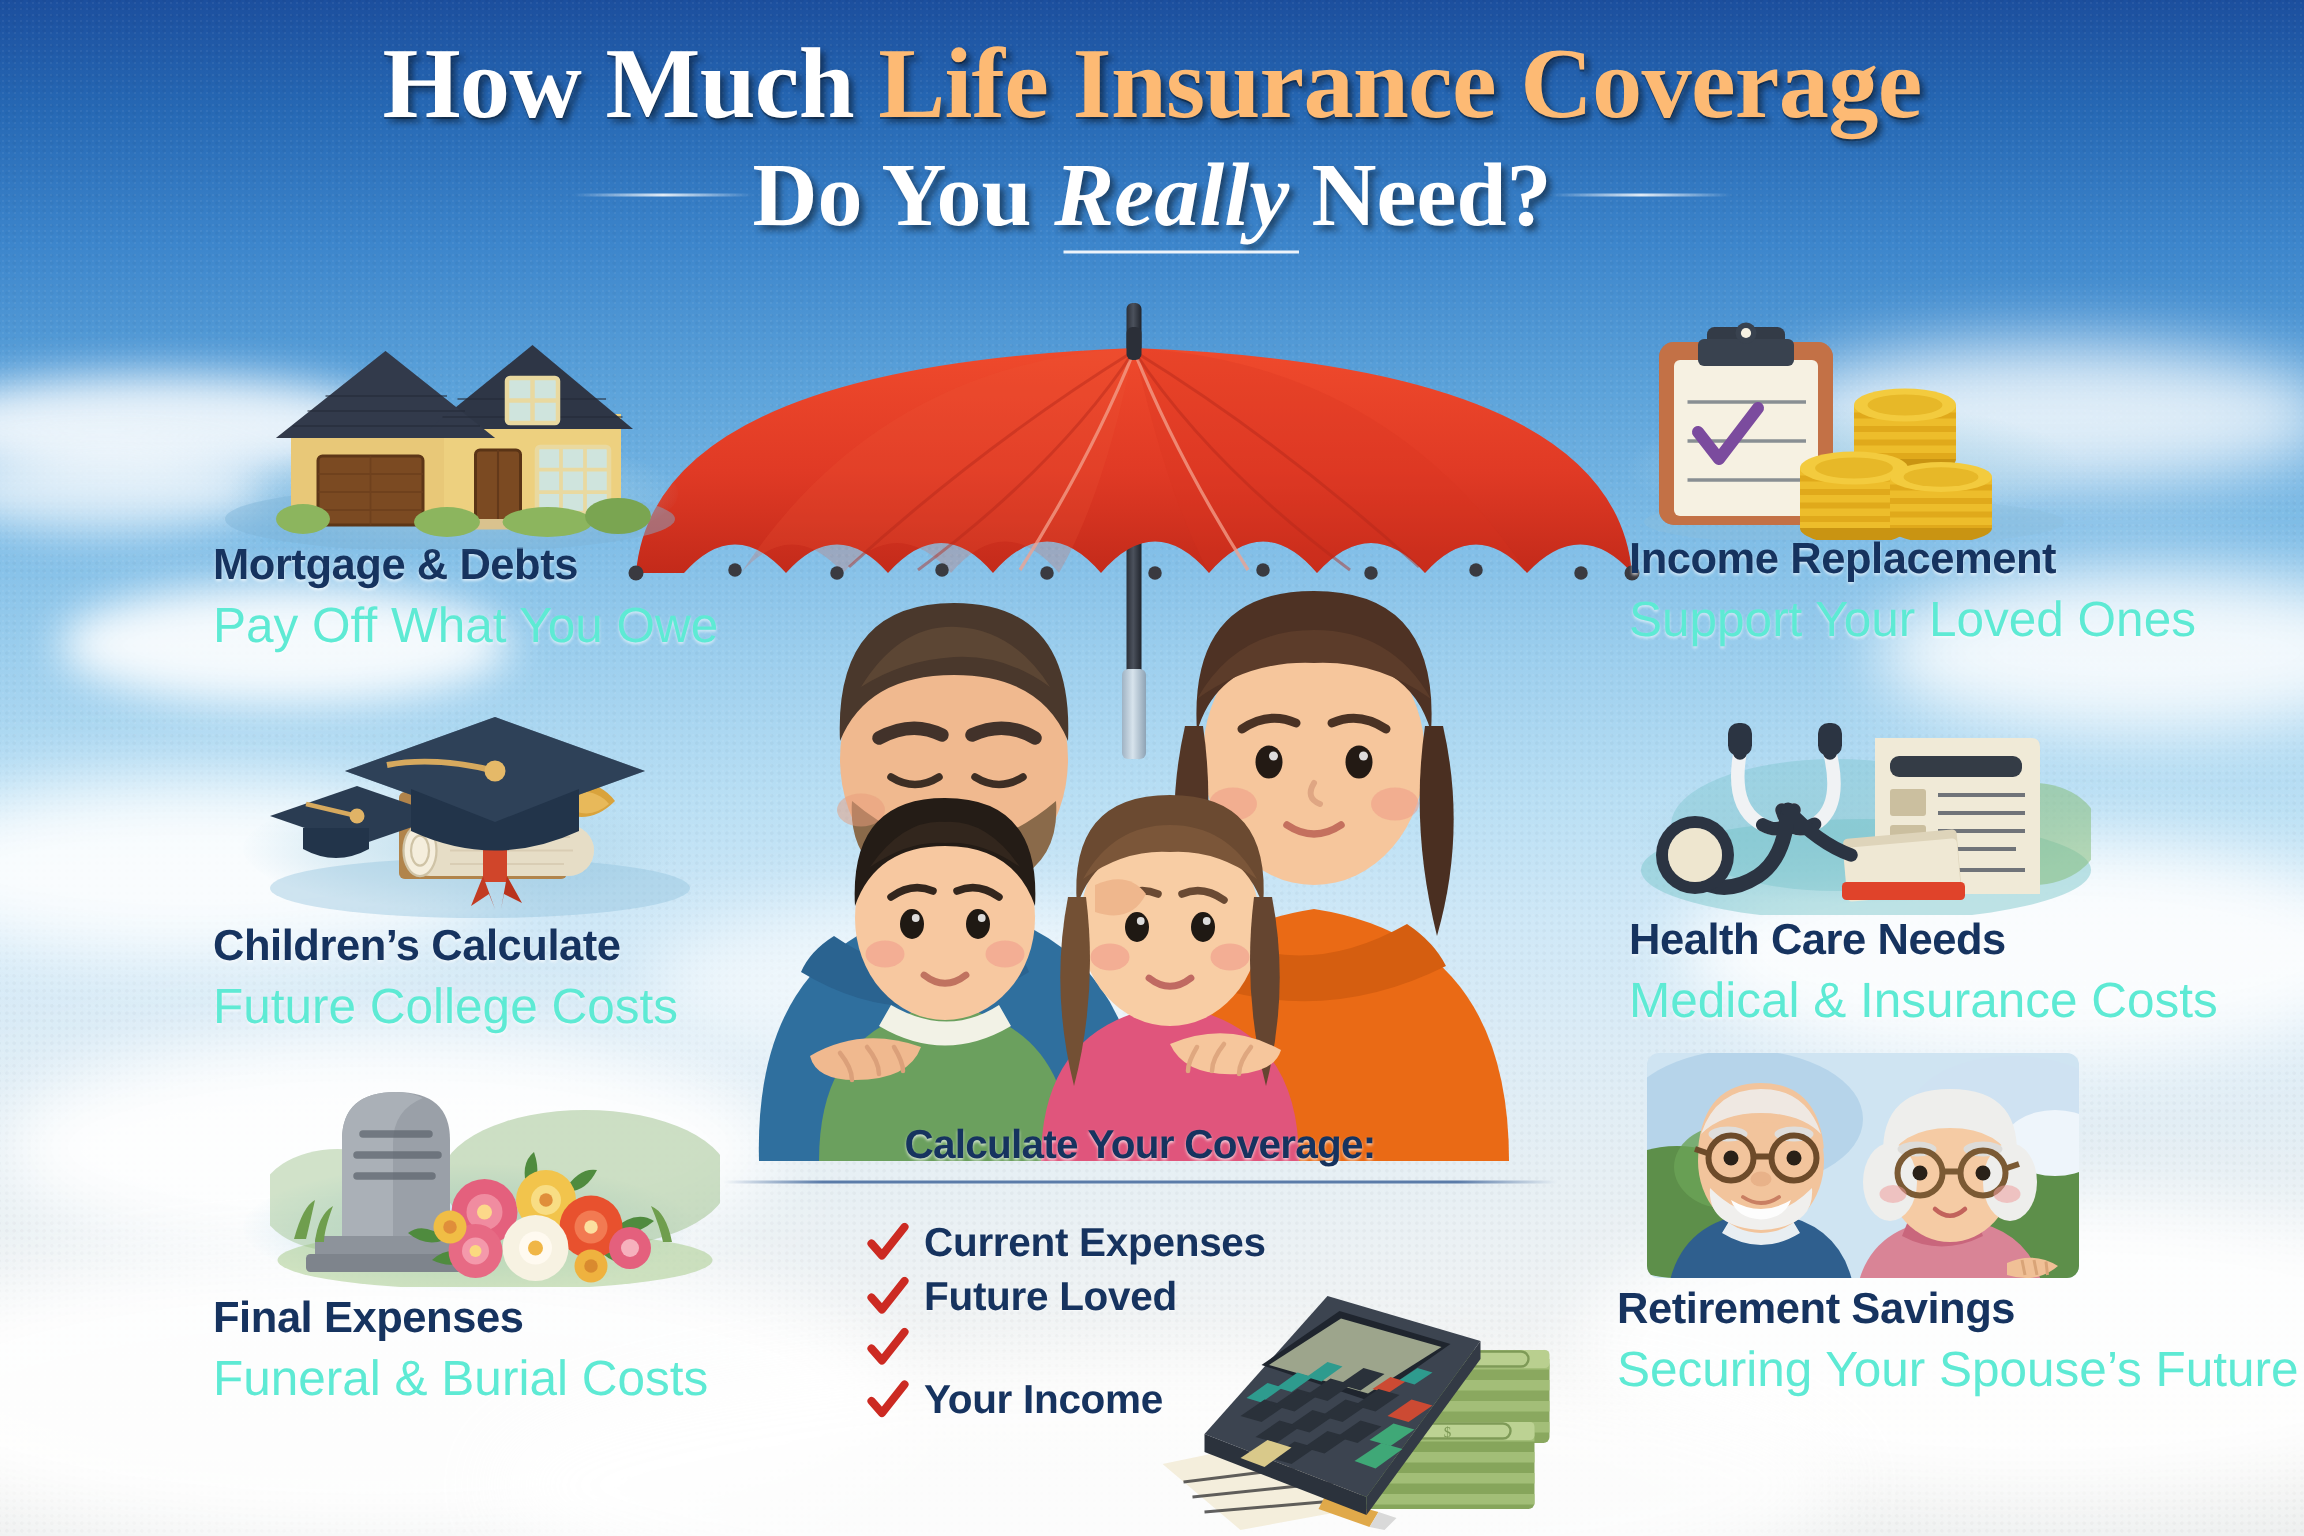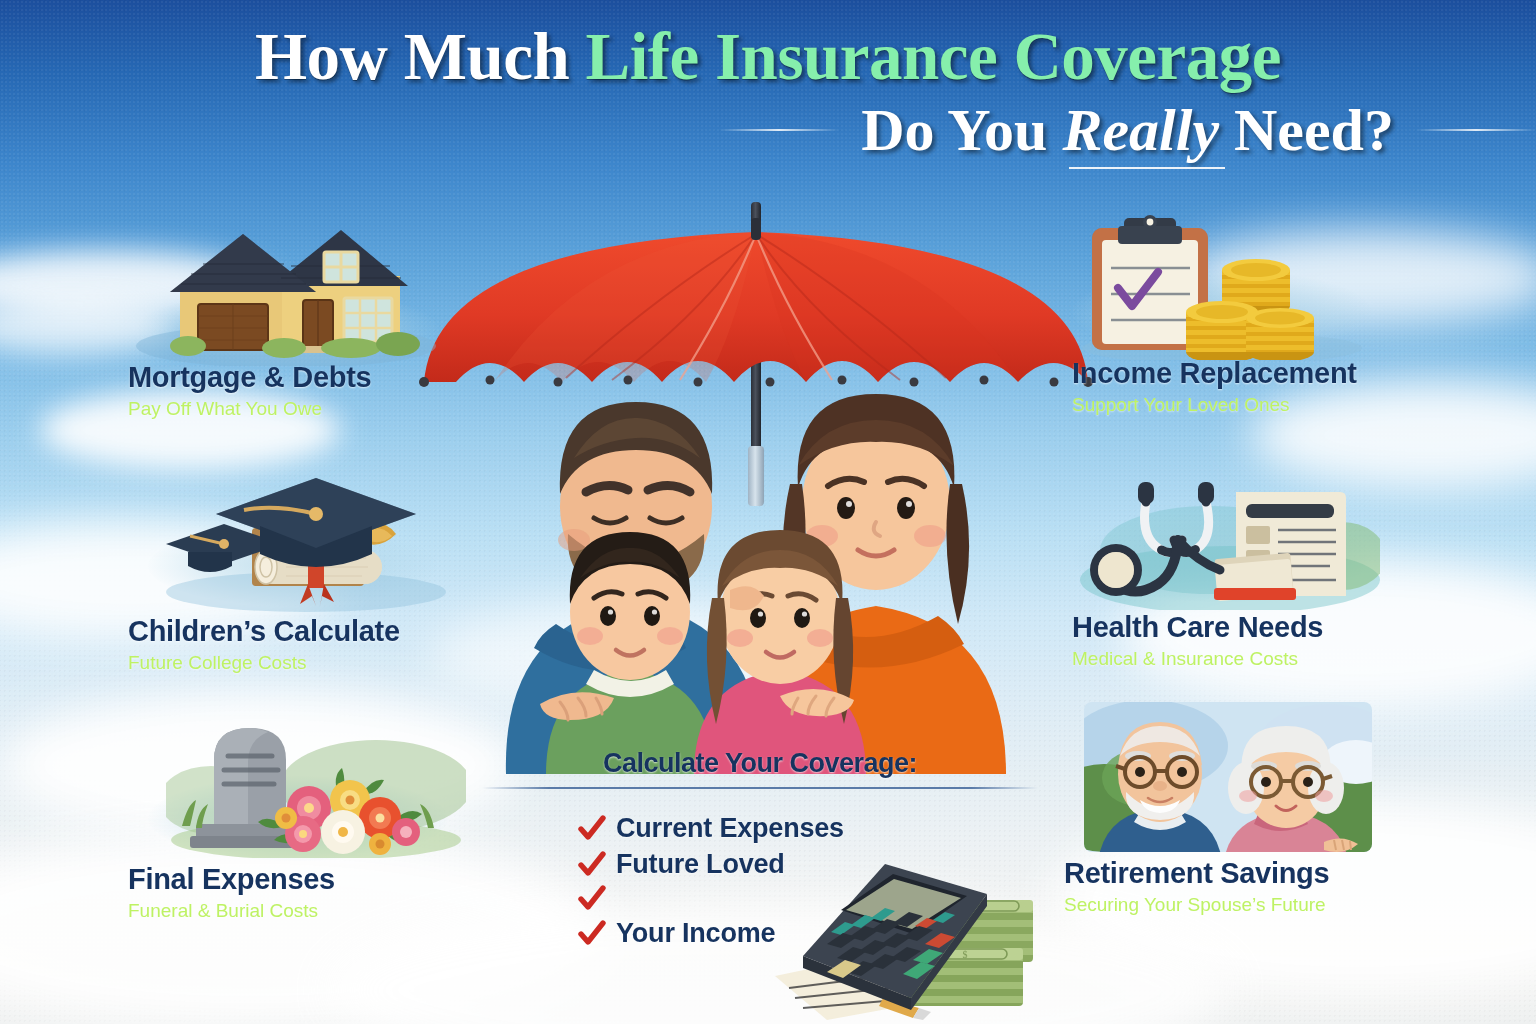--- a/index.html
+++ b/index.html
@@ -43,51 +43,51 @@
 
   
   .title-wrap { position:absolute; top:22px; left:0; right:0; text-align:center; z-index:40; }
   .title-line1 {
     font-family:"Liberation Serif", serif;
     font-weight:700; font-size:67px; letter-spacing:-0.5px;
     line-height:1.04; color:#ffffff;
     text-shadow: 3px 3px 4px rgba(0,0,0,.45), 0 1px 0 rgba(0,0,0,.3);
     white-space:nowrap;
   }
-  .title-line1 .accent { color:#86efac; }
+  .title-line1 .accent { color:#fdba74; }
   .title-line2-row {
-    display:flex; align-items:center; justify-content:flex-end; gap:22px;
+    display:flex; align-items:center; justify-content:center; 
     margin-top:4px;
   }
   .rule { width:120px; height:2px; background:linear-gradient(to right, rgba(255,255,255,0), rgba(255,255,255,.85), rgba(255,255,255,0)); }
   .title-line2 {
     font-family:"Liberation Serif", serif;
     font-weight:700; font-size:60px; color:#ffffff;
     text-shadow: 3px 3px 4px rgba(0,0,0,.45);
     white-space:nowrap; position:relative;
   }
   .title-line2 .ital { font-style:italic; position:relative; }
   .title-line2 .ital::after{
     content:""; position:absolute; left:4%; right:-4%; bottom:-6px;
     height:2px; background:rgba(255,255,255,.9);
   }
 
   
-  .item { position:absolute; z-index:30; }
+  .item { position:absolute; z-index:30;margin-left:14px; }
   .item .art { position:relative; height:150px; }
   .item .cap {
     font-family:"Liberation Sans", sans-serif;
     font-weight:700; font-size:29px; color:#16335f;
     letter-spacing:-.3px; line-height:1.1;
     text-shadow:0 1px 2px rgba(255,255,255,.65);
     white-space:nowrap;
   }
   .item .sub {
     font-family:"Liberation Sans", sans-serif;
-    font-weight:400; font-size:19px; color:#bef264;
+    font-weight:400; font-size:33px; color:#5eead4;
     margin-top:4px; line-height:1.15;
     text-shadow:0 1px 2px rgba(255,255,255,.6);
     white-space:nowrap;
   }
   .left .cap, .left .sub { text-align:left; }
   .right .cap, .right .sub { text-align:left; }
 
   .glow {
     position:absolute; border-radius:50%;
     background: radial-gradient(ellipse at center, rgba(176,214,232,.75) 0%, rgba(176,214,232,.35) 45%, rgba(176,214,232,0) 72%);

